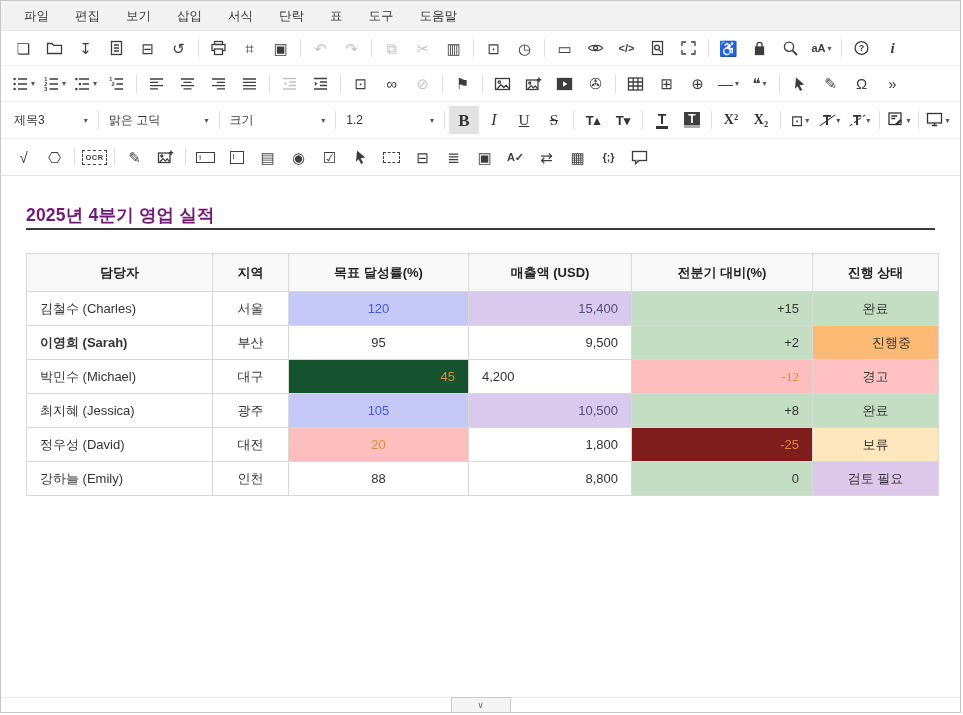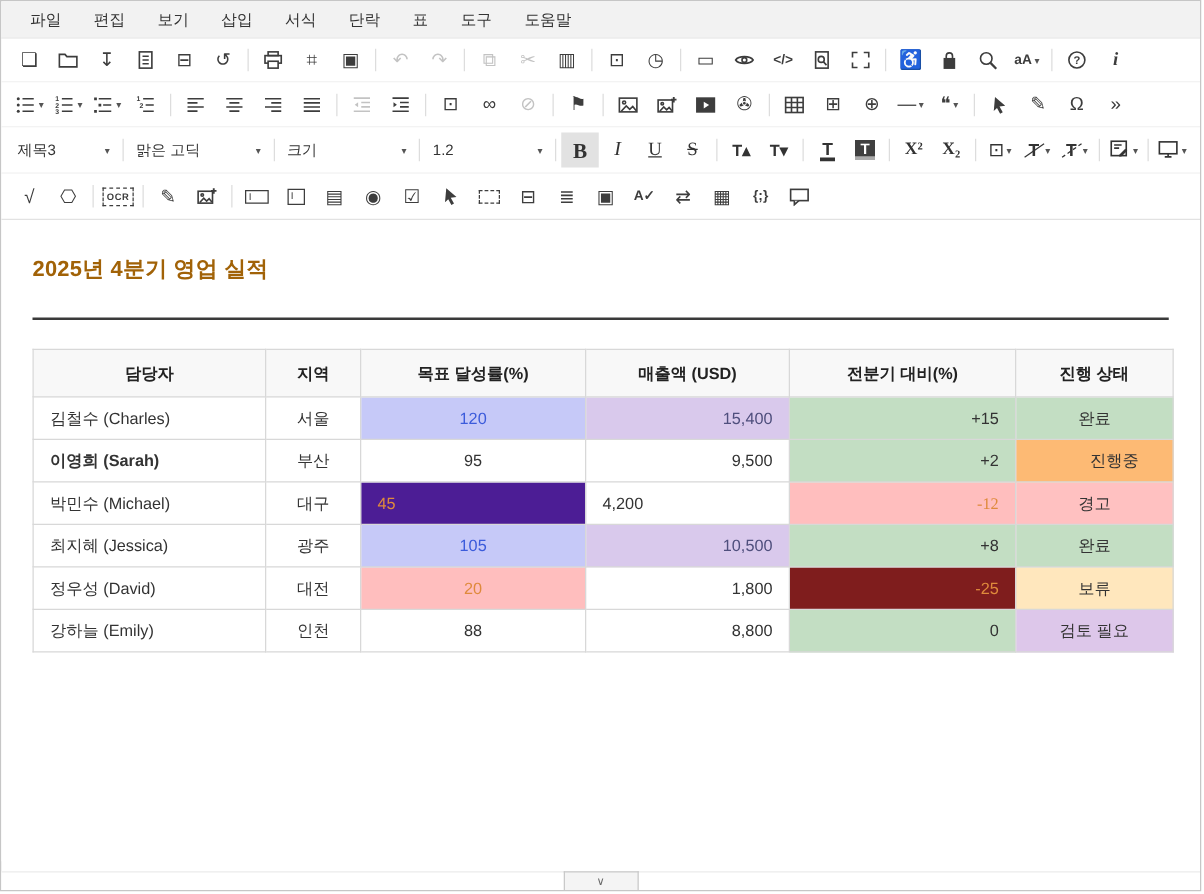--- a/index.html
+++ b/index.html
@@ -44,21 +44,21 @@
   .fmt.tsz .lbl{font-size:13px;font-weight:bold;}
   .fmt.tcolor .lbl{font-size:14px;font-weight:bold;border-bottom:3px solid #333;padding:0 2px;}
   .fmt.thl .lbl{font-size:12px;font-weight:bold;background:#3f3f3f;color:#fff;padding:1px 4px 0;border-bottom:3px solid #aaa;}
   .fmt.sup .lbl{font-size:14px;font-weight:bold;}
   .fmt.tslash .lbl{font-size:14px;font-weight:bold;position:relative;padding:0 3px;}
   .fmt.tslash .lbl::after{content:"";position:absolute;left:-2px;right:-2px;top:50%;border-top:1.5px solid #333;transform:rotate(-35deg);}
   .fmt.dotted .lbl::after{border-top-style:dashed;}
 
   
   .doc-area{padding:0 25px;background:#fff;height:513px;position:relative;}
-  .doc-title{font-size:17.5px;font-weight:bold;color:#a16207;margin:0;padding-top:27px;padding-bottom:27px;letter-spacing:.2px;}
+  .doc-title{font-size:17.5px;font-weight:bold;color:#701a75;margin:0;padding-top:27px;padding-bottom:1px;letter-spacing:.2px;}
   .doc-hr{border:none;border-top:2px solid #3a3a3a;margin:0 0 23px 0;}
   table.sheet{border-collapse:collapse;table-layout:fixed;width:912px;font-size:13px;color:#333;}
   .sheet th{border:1px solid #d8d8d8;background:#f8f8f8;height:37px;font-weight:bold;text-align:center;font-size:13px;color:#222;padding:0;}
   .sheet td{border:1px solid #d8d8d8;height:33px;padding:0 13px;background:#fff;}
 
   
   .bottom-strip{position:absolute;left:0;right:0;bottom:0;height:14px;background:#fff;border-top:1px solid #ececec;}
   .collapse-handle{position:absolute;left:50%;transform:translateX(-50%);bottom:0;width:60px;height:15px;background:#f4f4f4;border:1px solid #c9c9c9;border-bottom:none;display:flex;align-items:center;justify-content:center;font-size:9px;color:#666;cursor:pointer;box-sizing:border-box;}
 </style>
 </head>
@@ -589,21 +589,21 @@
             <td style="text-align: left; font-weight: bold;">이영희 (Sarah)</td>
             <td style="text-align: center;">부산</td>
             <td style="text-align: center;">95</td>
             <td style="text-align: right;">9,500</td>
             <td style="text-align: right; background: rgb(195, 222, 195);">+2</td>
             <td style="text-align: center; background: #fdba74; padding-left: 45px;">진행중</td>
           </tr>
           <tr>
             <td style="text-align: left;">박민수 (Michael)</td>
             <td style="text-align: center;">대구</td>
-            <td style="text-align: left; background: #4c1d95; color: rgb(223, 138, 60);">45</td>
+            <td style="text-align: right; background: #14532d; color: rgb(223, 138, 60);">45</td>
             <td style="text-align: left;">4,200</td>
             <td style="text-align: right; background: rgb(255, 190, 190); color: rgb(223, 138, 60); font-family: Liberation Serif, serif;">-12</td>
             <td style="text-align: center; background: rgb(255, 193, 193);">경고</td>
           </tr>
           <tr>
             <td style="text-align: left;">최지혜 (Jessica)</td>
             <td style="text-align: center;">광주</td>
             <td style="text-align: center; background: rgb(198, 201, 248); color: rgb(59, 91, 219);">105</td>
             <td style="text-align: right; background: rgb(217, 201, 236); color: rgb(79, 79, 125);">10,500</td>
             <td style="text-align: right; background: rgb(195, 222, 195);">+8</td>

